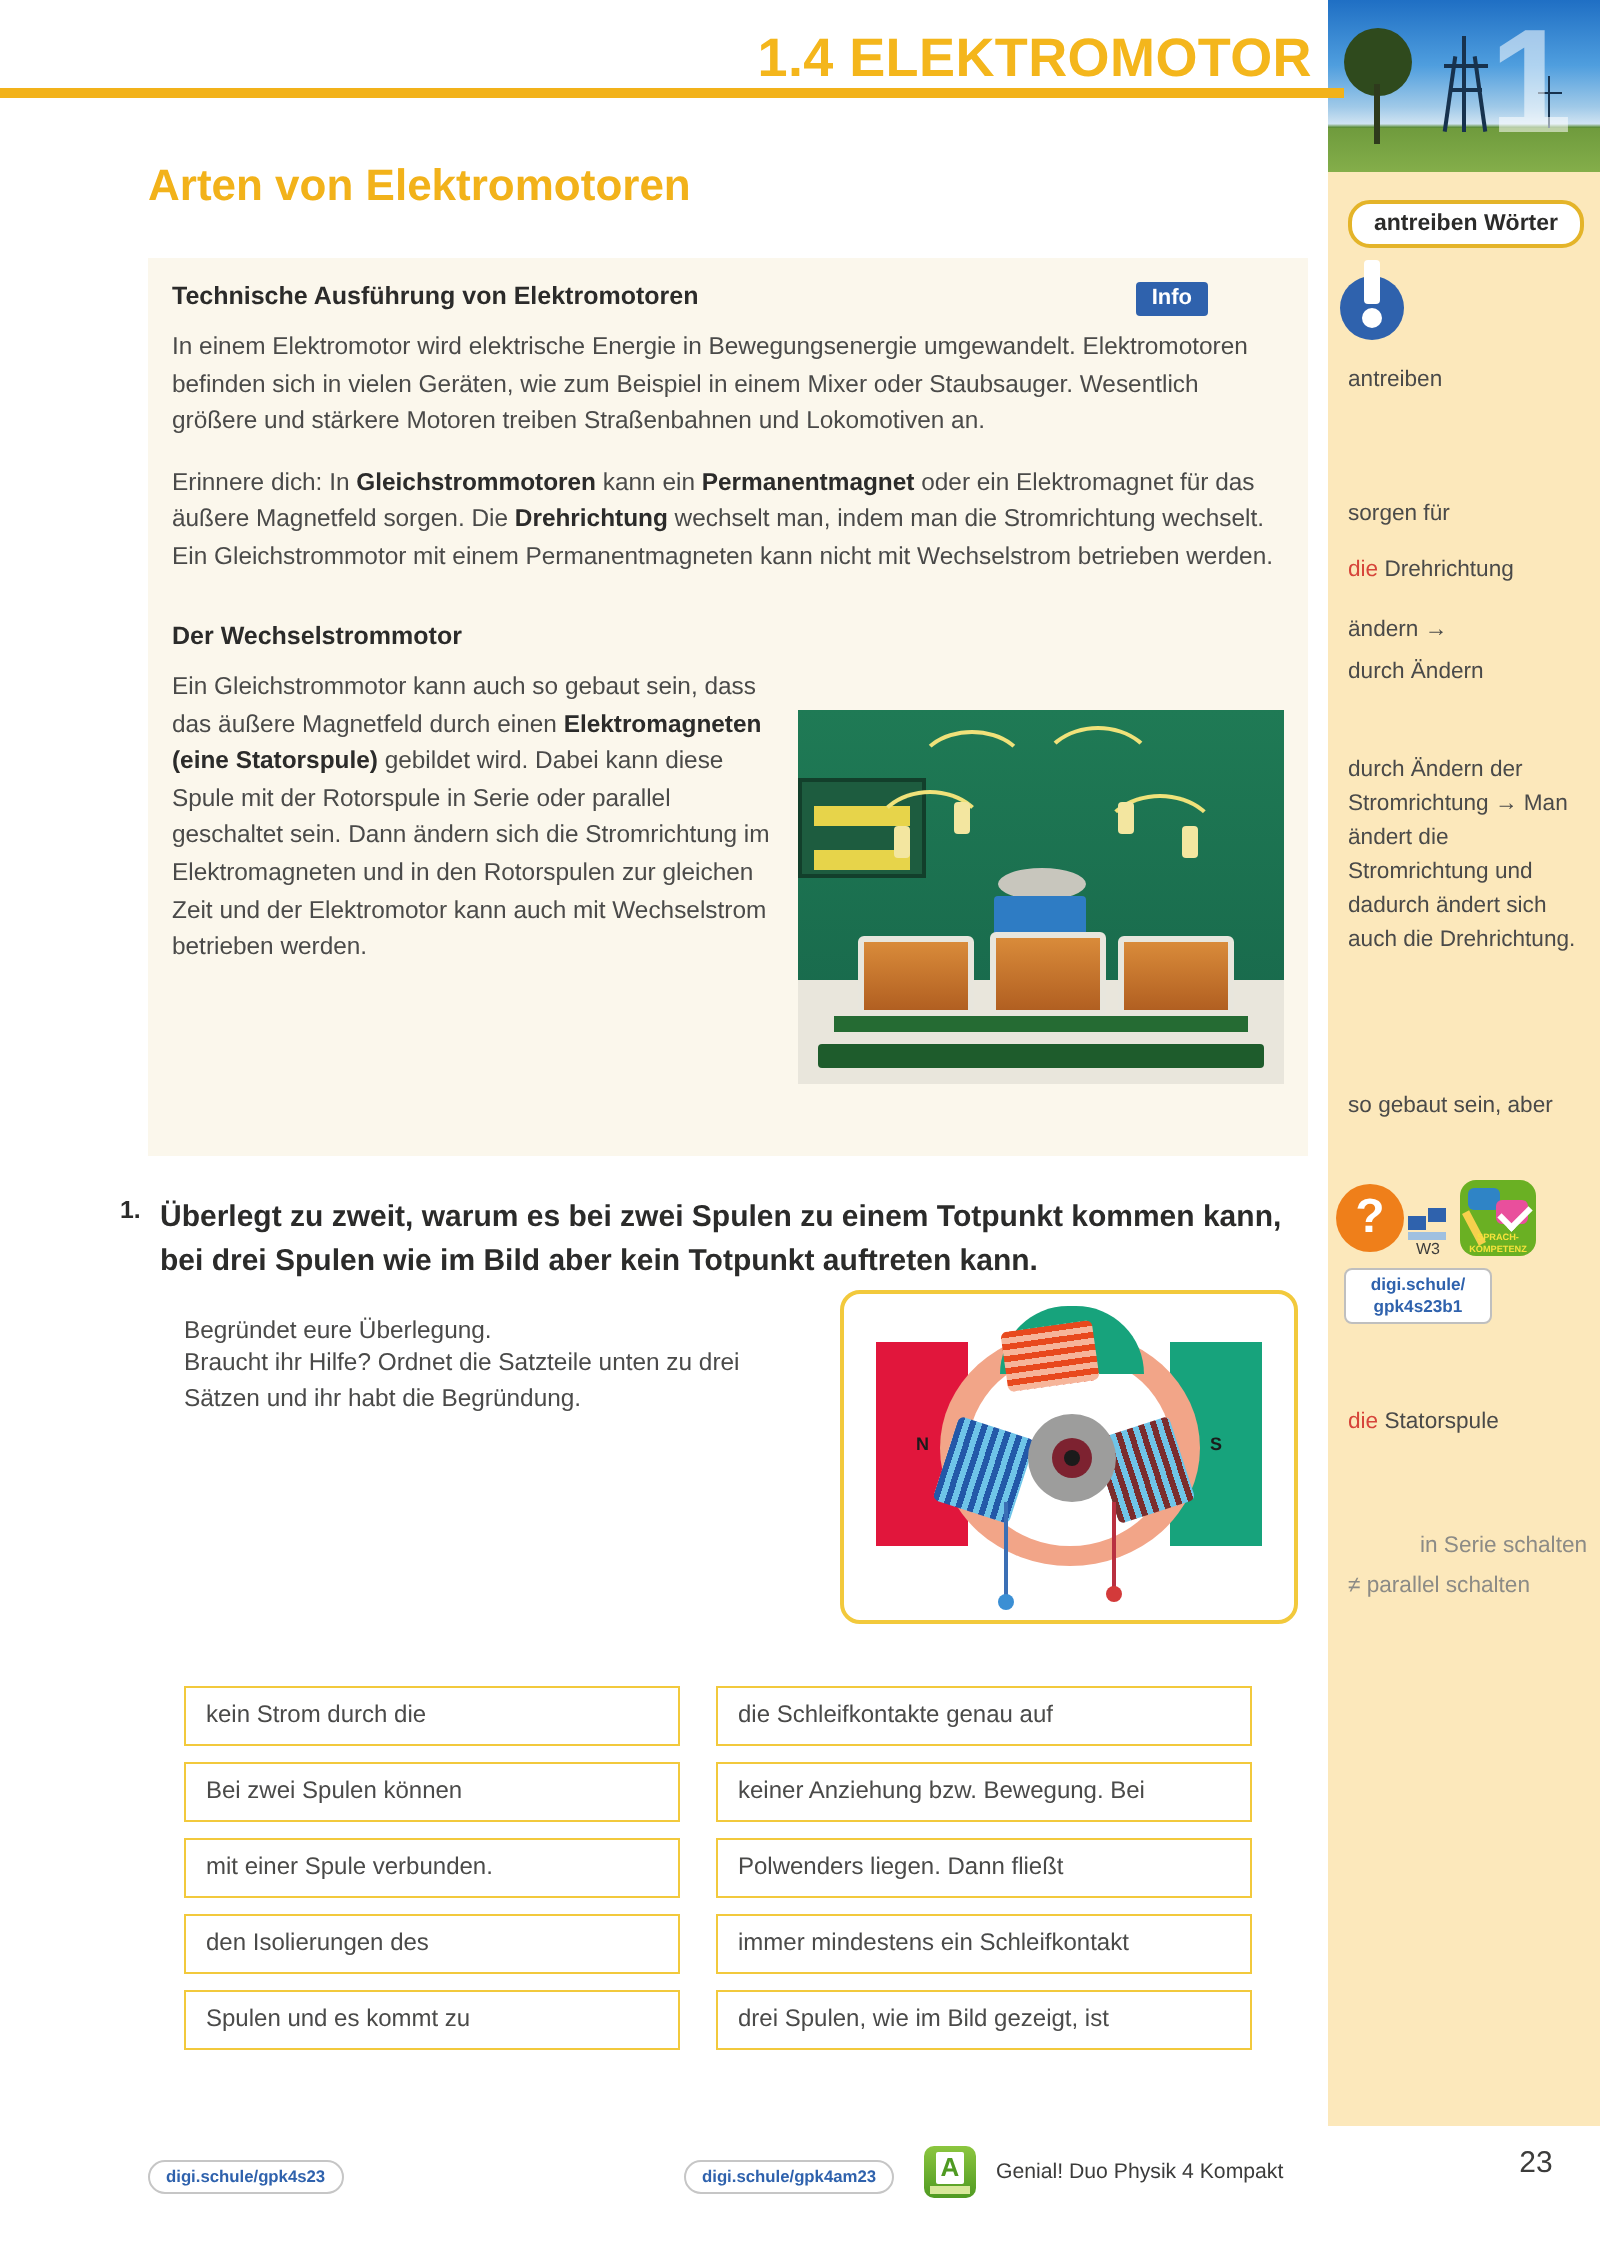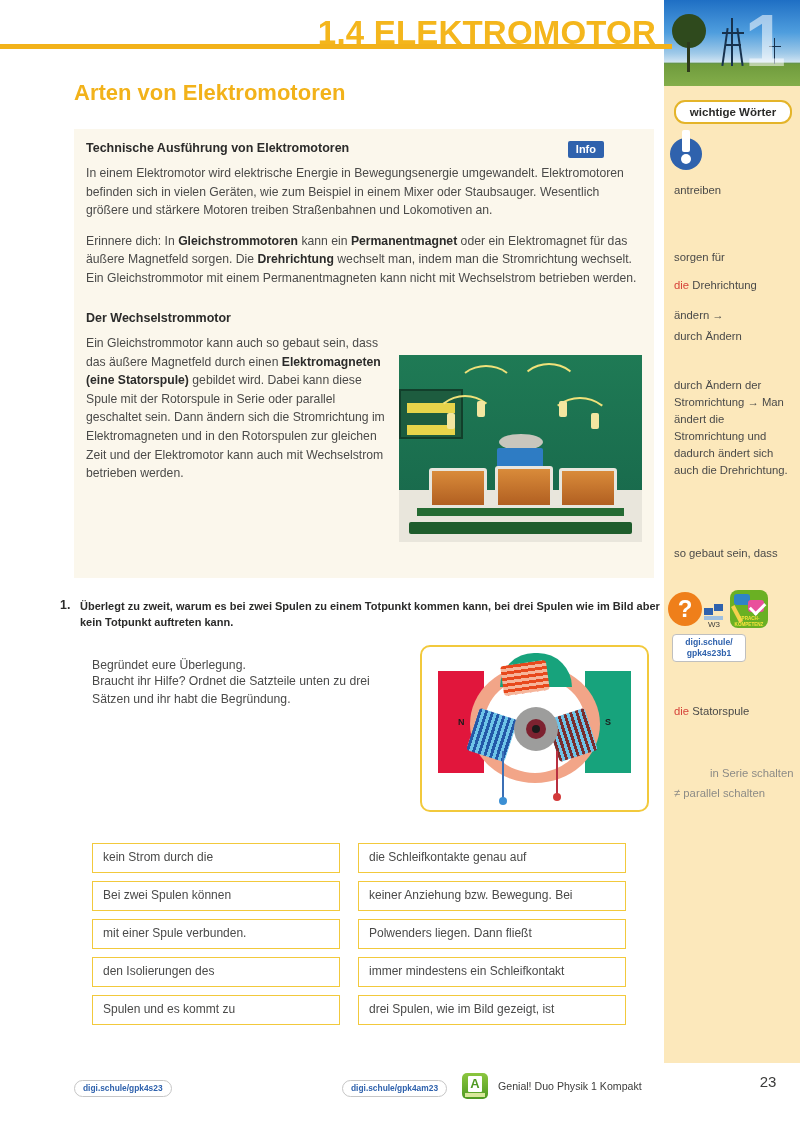--- a/index.html
+++ b/index.html
@@ -28,21 +28,21 @@
   .pylon i{position:absolute;background:#17324e;}
   .hero-num{
     position:absolute;right:14px;top:6px;font-size:74px;line-height:70px;
     font-weight:bold;color:rgba(255,255,255,.55);font-family:"Liberation Sans",sans-serif;
   }
 
   
   .rule{position:absolute;left:0;top:44px;width:672px;height:5px;background:#f2b21a;}
   .chapter-title{
     position:absolute;right:144px;top:14px;
-    font-size:33px;font-weight:bold;letter-spacing:.2px;color:#f4b61c;
+    font-size:27px;font-weight:bold;letter-spacing:.2px;color:#f4b61c;
     font-family:"Liberation Sans",sans-serif;white-space:nowrap;
   }
   .section-title{
     position:absolute;left:74px;top:80px;
     font-size:22px;font-weight:bold;color:#f2b21a;
   }
 
   
   .content-box{
     position:absolute;left:74px;top:129px;width:580px;height:449px;
@@ -79,21 +79,21 @@
   .mp-blue{position:absolute;left:98px;bottom:72px;width:46px;height:22px;background:#2e7cc4;border-radius:2px;}
   .mp-rotor{position:absolute;left:100px;bottom:92px;width:44px;height:16px;background:#c8c6bd;border-radius:50%;}
   .mp-panel{position:absolute;left:0;top:34px;width:60px;height:46px;background:#1d5c3f;border:2px solid #123f2b;}
   .mp-panel b{display:block;margin:12px 6px;height:10px;background:#e7d44a;}
   .wire{position:absolute;border:2px solid #f0e27a;border-color:#f0e27a transparent transparent transparent;border-radius:50%;}
   .plug{position:absolute;width:8px;height:16px;background:#f3e6a0;border-radius:2px;}
 
   
   .ex{position:absolute;left:60px;top:598px;width:600px;}
   .ex-num{position:absolute;left:0;top:0;font-size:12.4px;font-weight:bold;color:#2b2b2a;}
-  .ex-q{position:absolute;left:20px;top:0;width:580px;font-size:11px;font-weight:bold;line-height:1.48;color:#2b2b2a;}
+  .ex-q{position:absolute;left:20px;top:0;width:580px;font-size:15px;font-weight:bold;line-height:1.48;color:#2b2b2a;}
   .ex-sub{position:absolute;left:32px;width:300px;font-size:12.2px;line-height:1.5;color:#4a4a49;}
   .ex-sub.a{top:44px;margin-top:14px;}
   .ex-sub.b{top:74px;}
 
   
   .diagram{
     position:absolute;left:420px;top:645px;width:225px;height:163px;
     border:2px solid #f2c93c;border-radius:10px;background:#fff;overflow:hidden;
   }
   .dg-npole{position:absolute;left:16px;top:24px;width:46px;height:102px;background:#e1163c;}
@@ -191,36 +191,36 @@
       <i style="left:1px;top:8px;width:12px;height:1px;"></i>
     </div>
     <div class="hero-num">1</div>
   </div>
 
   <div class="rule"></div>
   <div class="chapter-title">1.4 ELEKTROMOTOR</div>
   <div class="section-title">Arten von Elektromotoren</div>
 
   <div class="sidebar"></div>
-  <div class="pill">wichtige Wörter</div>
+  <div class="pill">antreiben Wörter</div>
 
   <div class="excl-icon">
     <div class="disc"></div>
     <div class="bar"></div>
     <div class="dot"></div>
   </div>
 
   <div id="sidebar-words">
       <div class="sb-word" style="top: 182px;"><span>antreiben</span></div>
       <div class="sb-word" style="top: 249px;"><span>sorgen für</span></div>
       <div class="sb-word" style="top: 277px;"><span class="art">die </span><span>Drehrichtung</span></div>
       <div class="sb-word" style="top: 307px;"><span>ändern →</span></div>
       <div class="sb-word" style="top: 328px;"><span>durch Ändern</span></div>
       <div class="sb-word" style="top: 377px;"><span>durch Ändern der Stromrichtung → Man ändert die Stromrichtung und dadurch ändert sich auch die Drehrichtung.</span></div>
-      <div class="sb-word" style="top: 545px;"><span>so gebaut sein, dass</span></div>
+      <div class="sb-word" style="top: 545px;"><span>so gebaut sein, aber</span></div>
       <div class="sb-word" style="top: 703px;"><span class="art">die </span><span>Statorspule</span></div>
       <div class="sb-word faded" style="top: 765px; margin-left: 36px;"><span>in Serie schalten</span></div>
       <div class="sb-word faded" style="top: 785px;"><span>≠ parallel schalten</span></div>
     </div>
 
   <div class="qmark">?</div>
   <div class="w3">
     <div class="sq" style="left:0;top:4px;width:9px;height:7px;"></div>
     <div class="sq" style="left:10px;top:0;width:9px;height:7px;"></div>
     <div class="sq" style="left:0;top:12px;width:19px;height:4px;background:#9fc0e0;"></div>
@@ -326,16 +326,16 @@
       </div>
   </div>
 
   <div class="foot-tag one">digi.schule/gpk4s23</div>
   <div class="foot-tag two">digi.schule/gpk4am23</div>
   <div class="foot-logo">
     <div class="pg"></div>
     <div class="a">A</div>
     <div class="bar"></div>
   </div>
-  <div class="foot-title">Genial! Duo Physik 1 Kompakt</div>
+  <div class="foot-title">Genial! Duo Physik 4 Kompakt</div>
   <div class="page-no">23</div>
 
 </div>
 
 </body></html>

